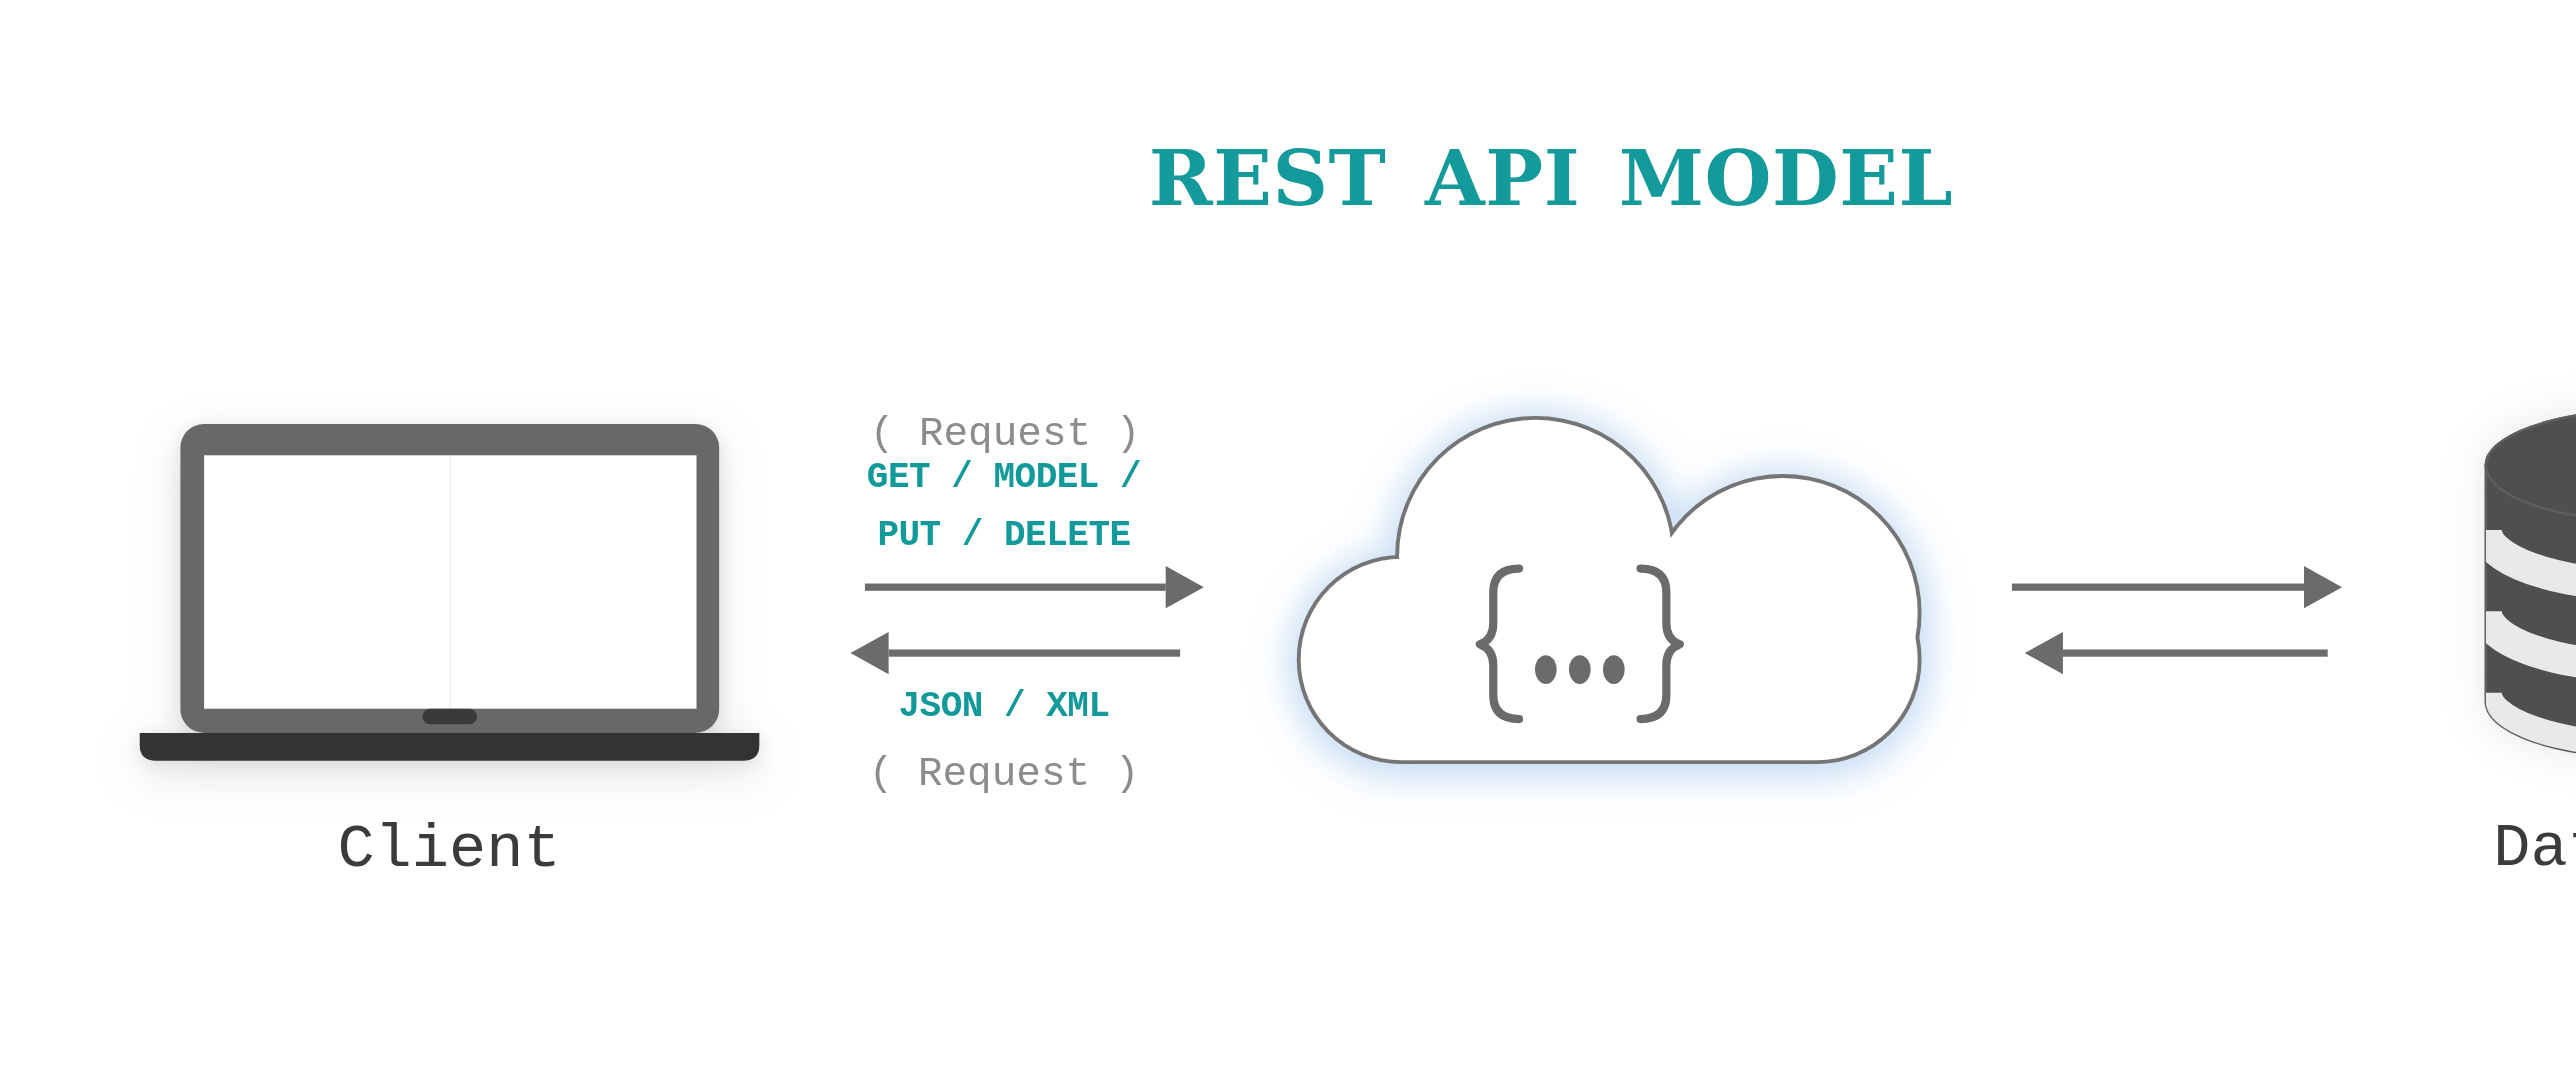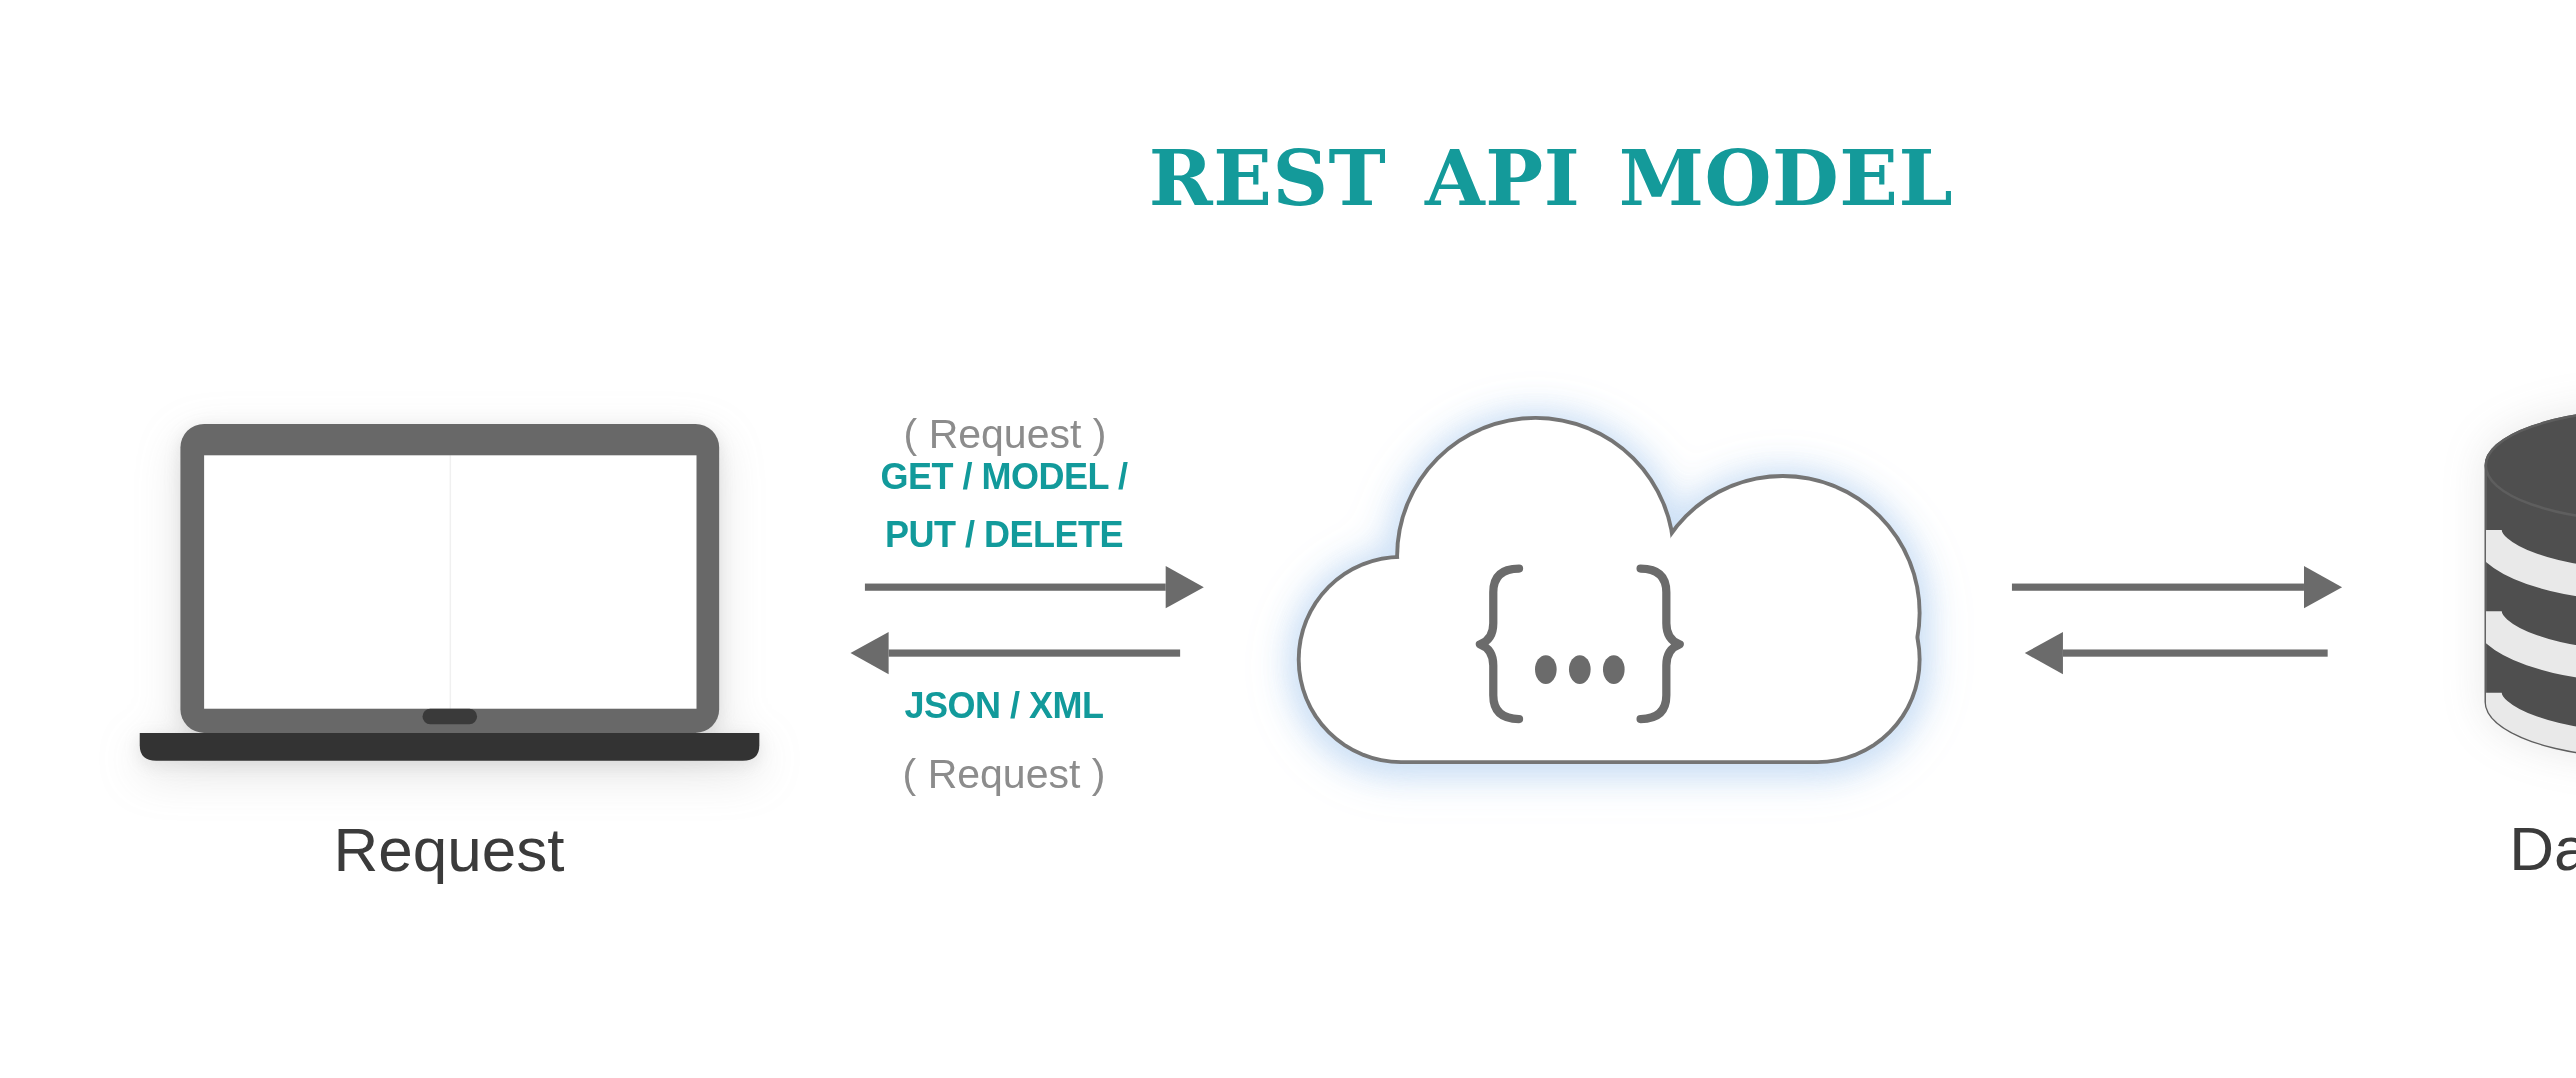--- a/index.html
+++ b/index.html
@@ -9,20 +9,21 @@
     background:#ffffff;
     overflow:hidden;
     font-family:"Liberation Sans", sans-serif;
   }
   .scene{position:absolute;left:0;top:0;width:2933px;height:1078px;}
   .txt{
     position:absolute;
     transform:translate(-50%,-50%);
     white-space:nowrap;
     text-align:center;
+    font-family:Liberation Mono, monospace;
   }
   .page-title{
     font-family:"DejaVu Serif", serif;
     font-weight:700;
     font-size:77px;
     letter-spacing:0.5px;
     word-spacing:11.3px;
     color:#149A9A;
   }
   .entity-label{
@@ -127,17 +128,17 @@
 
   <div class="txt page-title" style="left:1551px;top:178px;">REST API MODEL</div>
 
   <div class="txt caption" style="left:1005px;top:434px;">( Request )</div>
   <div class="txt methods" style="left:1004px;top:477px;">GET / MODEL /</div>
   <div class="txt methods" style="left:1004px;top:535px;">PUT / DELETE</div>
 
   <div class="txt methods" style="left:1004px;top:706px;text-align:center;">JSON / XML</div>
   <div class="txt caption" style="left:1004px;top:774px;">( Request )</div>
 
-  <div class="txt entity-label" style="left:449px;top:849px;">Request</div>
+  <div class="txt entity-label" style="left:449px;top:849px;">Client</div>
   <div class="txt entity-label" style="left:2642px;top:848px;">Database</div>
 
 </div>
 
 
 </body></html>

